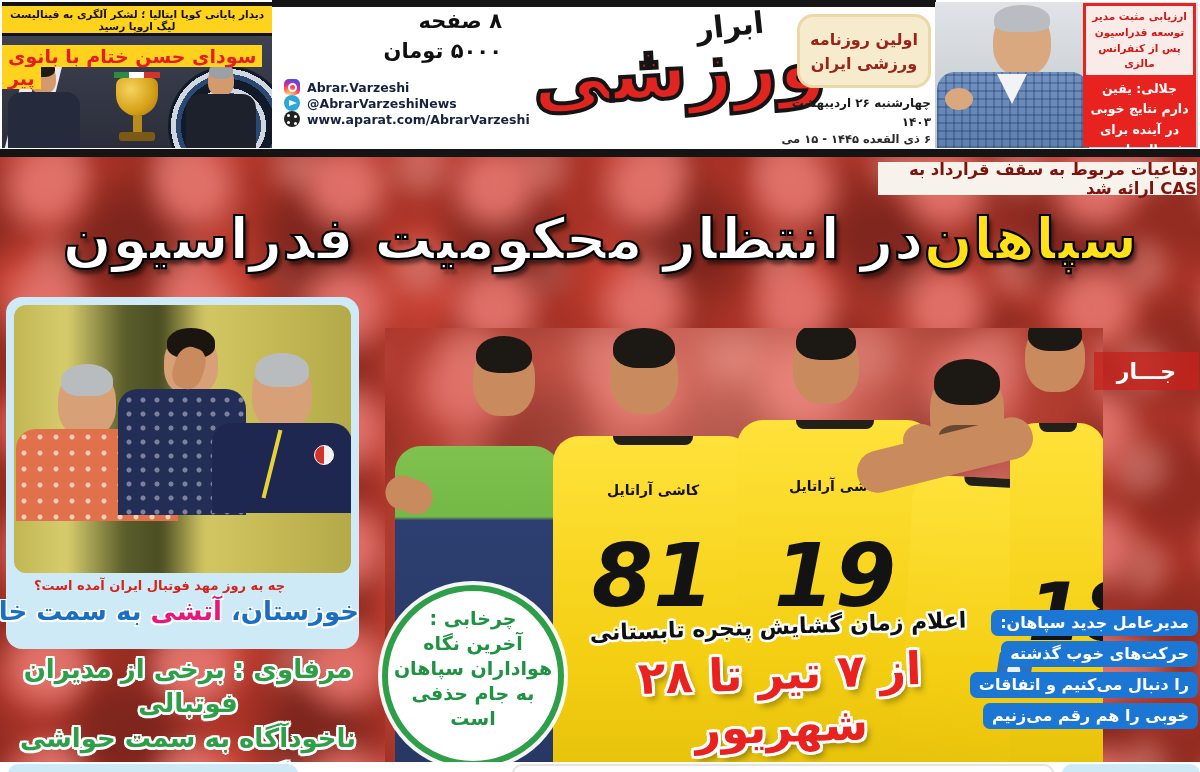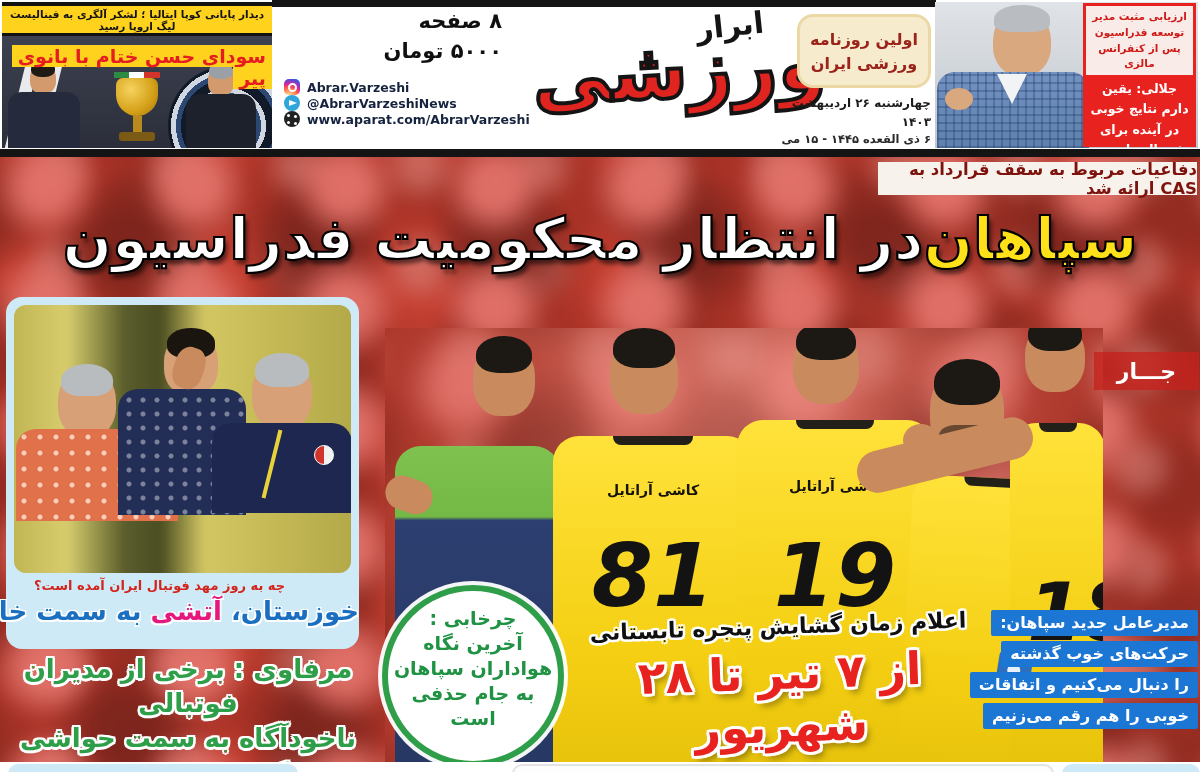--- a/index.html
+++ b/index.html
@@ -27,21 +27,21 @@
   .tl-man1 .head { left:22px; top:0; width:26px; height:30px; }
   .tl-man1 .torso { left:0; top:28px; width:72px; height:56px; background:#252a3d; }
   .tl-man2 { right:16px; bottom:0; width:70px; height:82px; }
   .tl-man2 .head { left:22px; top:0; width:26px; height:30px; }
   .tl-man2 .torso { left:0; top:28px; width:70px; height:54px; background:#1d212c; }
   .tl-trophy { position:absolute; left:50%; transform:translateX(-50%); top:36px; width:50px; }
   .tl-trophy .ribbon { margin:0 auto; width:46px; height:6px; background:linear-gradient(90deg,#2e8b44 33%,#fff 33% 66%,#d2342c 66%); }
   .tl-trophy .cup { margin:0 auto; width:42px; height:38px; background:radial-gradient(circle at 35% 30%,#f6d35e,#d4a017 60%,#9a7414); border-radius:8px 8px 24px 24px; }
   .tl-trophy .stem { margin:0 auto; width:9px; height:16px; background:#b98a1e; }
   .tl-trophy .base { margin:0 auto; width:36px; height:9px; background:#7a5a14; border-radius:3px; }
-  .tl-headline { position:absolute; left:0; right:0; top:9px; text-align:right; direction:rtl; font-size:19px; font-weight:bold; color:#e51d20; }
+  .tl-headline { position:absolute; left:0; right:0; top:9px; text-align:left; direction:rtl; font-size:19px; font-weight:bold; color:#e51d20; }
   .tl-headline span { background:#ffd21e; padding:0 6px; box-decoration-break:clone; }
 
   .mh-mid { position:absolute; left:272px; top:7px; width:270px; height:141px; background:#fff; }
   .mh-nums { position:absolute; left:40px; top:2px; width:190px; text-align:right; direction:rtl; color:#101010; }
   .mh-pages { font-size:21px; font-weight:bold; }
   .mh-price { font-size:21px; font-weight:bold; margin-top:6px; }
   .mh-social { position:absolute; left:12px; top:72px; display:flex; flex-direction:column; direction:ltr; }
   .social-row { display:flex; align-items:center; gap:7px; font-size:12.5px; font-weight:bold; color:#16233f; }
   .icon-instagram { width:16px; height:16px; border-radius:5px; position:relative; flex:0 0 16px;
     background:radial-gradient(circle at 30% 110%,#fdf497 0%,#fd5949 45%,#d6249f 60%,#285aeb 90%); }
@@ -163,21 +163,21 @@
     border:6px solid #2f9e49; box-shadow:0 0 0 4px rgba(255,255,255,.95); z-index:5;
     text-align:center; direction:rtl; padding-top:15px; font-size:19px; font-weight:bold; color:#1f9243; line-height:1.32; }
 
   .transfer { position:absolute; left:565px; top:614px; width:430px; text-align:center; direction:rtl; transform:rotate(-2deg); z-index:4; }
   .transfer-kicker { font-size:22px; font-weight:bold; color:#101010; }
   .transfer-headline { margin-top:8px; font-size:45px; font-weight:bold; color:#e8231f;
     text-shadow:-2.5px -2.5px 0 #fff, 2.5px -2.5px 0 #fff, -2.5px 2.5px 0 #fff, 2.5px 2.5px 0 #fff, 0 3px 0 #fff, 0 -3px 0 #fff, 3px 0 0 #fff, -3px 0 0 #fff, 4px 6px 6px rgba(0,0,0,.35); }
 
   .br-box { position:absolute; right:2px; top:610px; display:flex; flex-direction:column; align-items:flex-end; gap:5px; z-index:5; }
   .br-line { background:#1b76d4; color:#fff; direction:rtl; white-space:nowrap; font-size:16px; font-weight:bold;
-    padding:3px 9px 4px; border-radius:2px; }
+    padding:3px 9px 4px; border-radius:7px; }
 
   .bottom-strip { position:absolute; left:0; top:762px; width:1200px; height:10px; background:#fff; z-index:8; }
   .bs-box { position:absolute; top:2px; height:10px; border-radius:10px 10px 0 0; background:#cfeaf7; }
   .bs-left { left:8px; width:290px; }
   .bs-mid { left:512px; width:542px; background:#fdfdfd; border:2px solid #e3e3e3; border-bottom:none; }
   .bs-right { left:1062px; width:138px; }
 </style>
 </head>
 <body>
 

